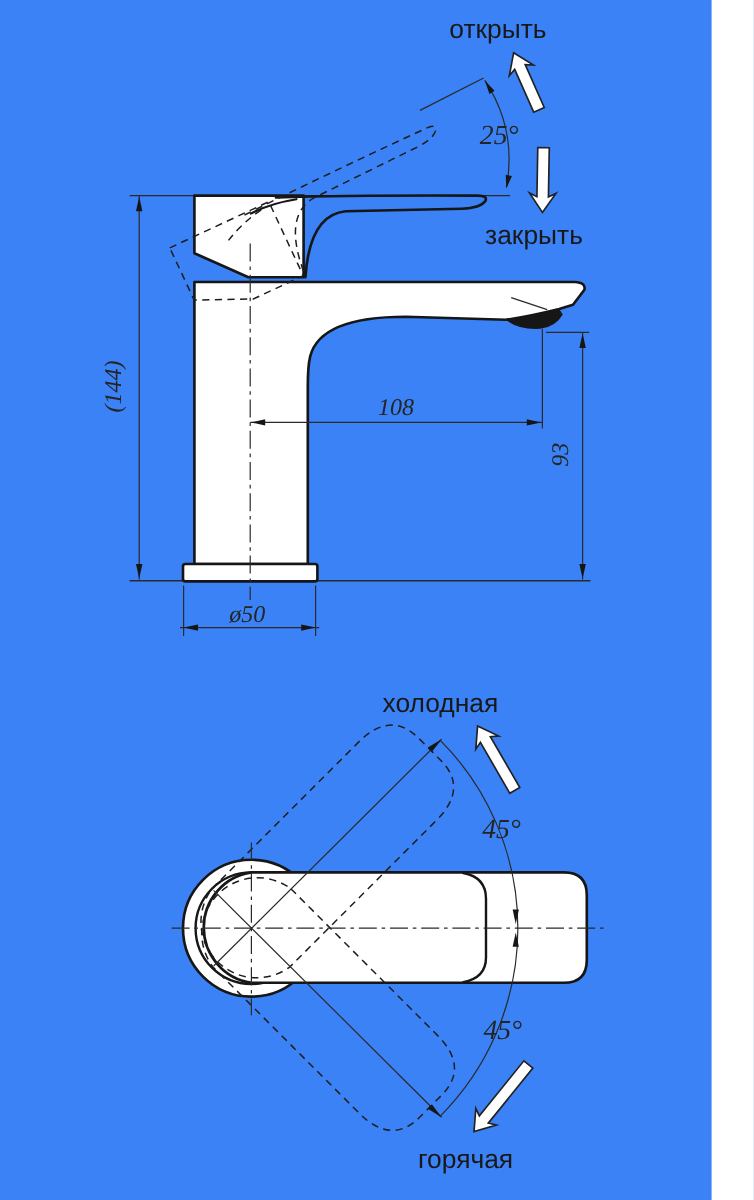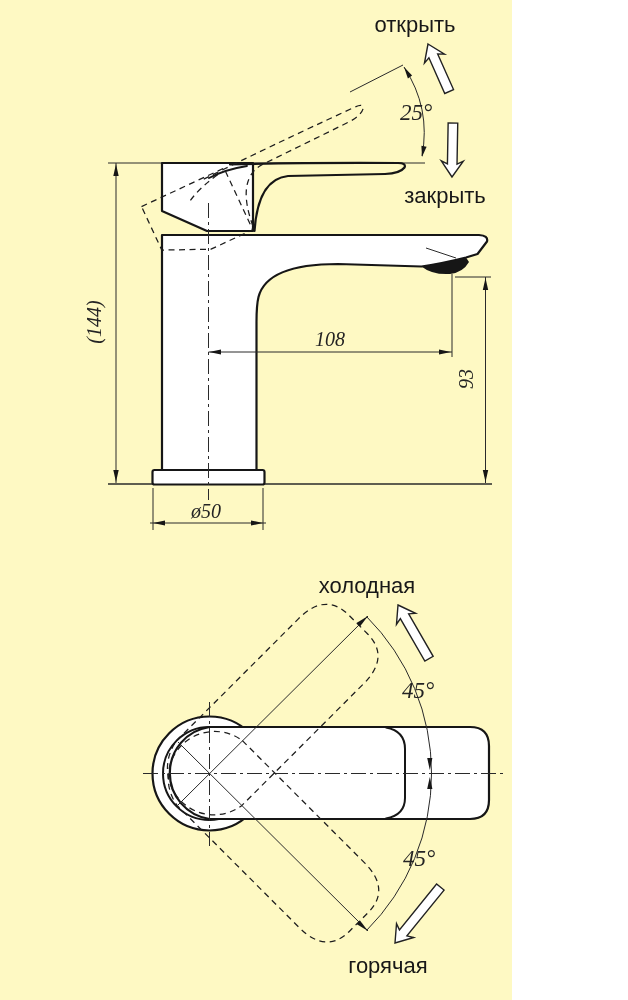--- a/index.html
+++ b/index.html
@@ -1,16 +1,16 @@
 <!DOCTYPE html>
 <html><head>
 <meta charset="utf-8">
 <style>
   html,body{margin:0;padding:0;background:#ffffff;}
-  .canvas{position:relative;width:512px;height:1000px;background:#fef9c3;overflow:hidden;
+  .canvas{position:relative;width:593px;height:1000px;background:#3b82f6;overflow:hidden;
           font-family:"Liberation Sans",sans-serif;}
   svg{position:absolute;left:0;top:0;}
   .lbl{font-family:"Liberation Sans",sans-serif;font-size:22px;fill:#181818;}
   .dim{font-family:"Liberation Serif",serif;font-style:italic;font-size:20px;fill:#242424;}
   .dim-lg{font-family:"Liberation Serif",serif;font-style:italic;font-size:23px;fill:#242424;}
   .outline{fill:#ffffff;stroke:#161616;stroke-width:2.2;stroke-linejoin:round;}
   .stroke-only{fill:none;stroke:#161616;stroke-width:2.2;stroke-linecap:round;stroke-linejoin:round;}
   .thin{fill:none;stroke:#2a2a2a;stroke-width:1;}
   .thin2{fill:none;stroke:#2a2a2a;stroke-width:1.3;}
   .cl{fill:none;stroke:#2a2a2a;stroke-width:1;stroke-dasharray:15 4 3 4;}

